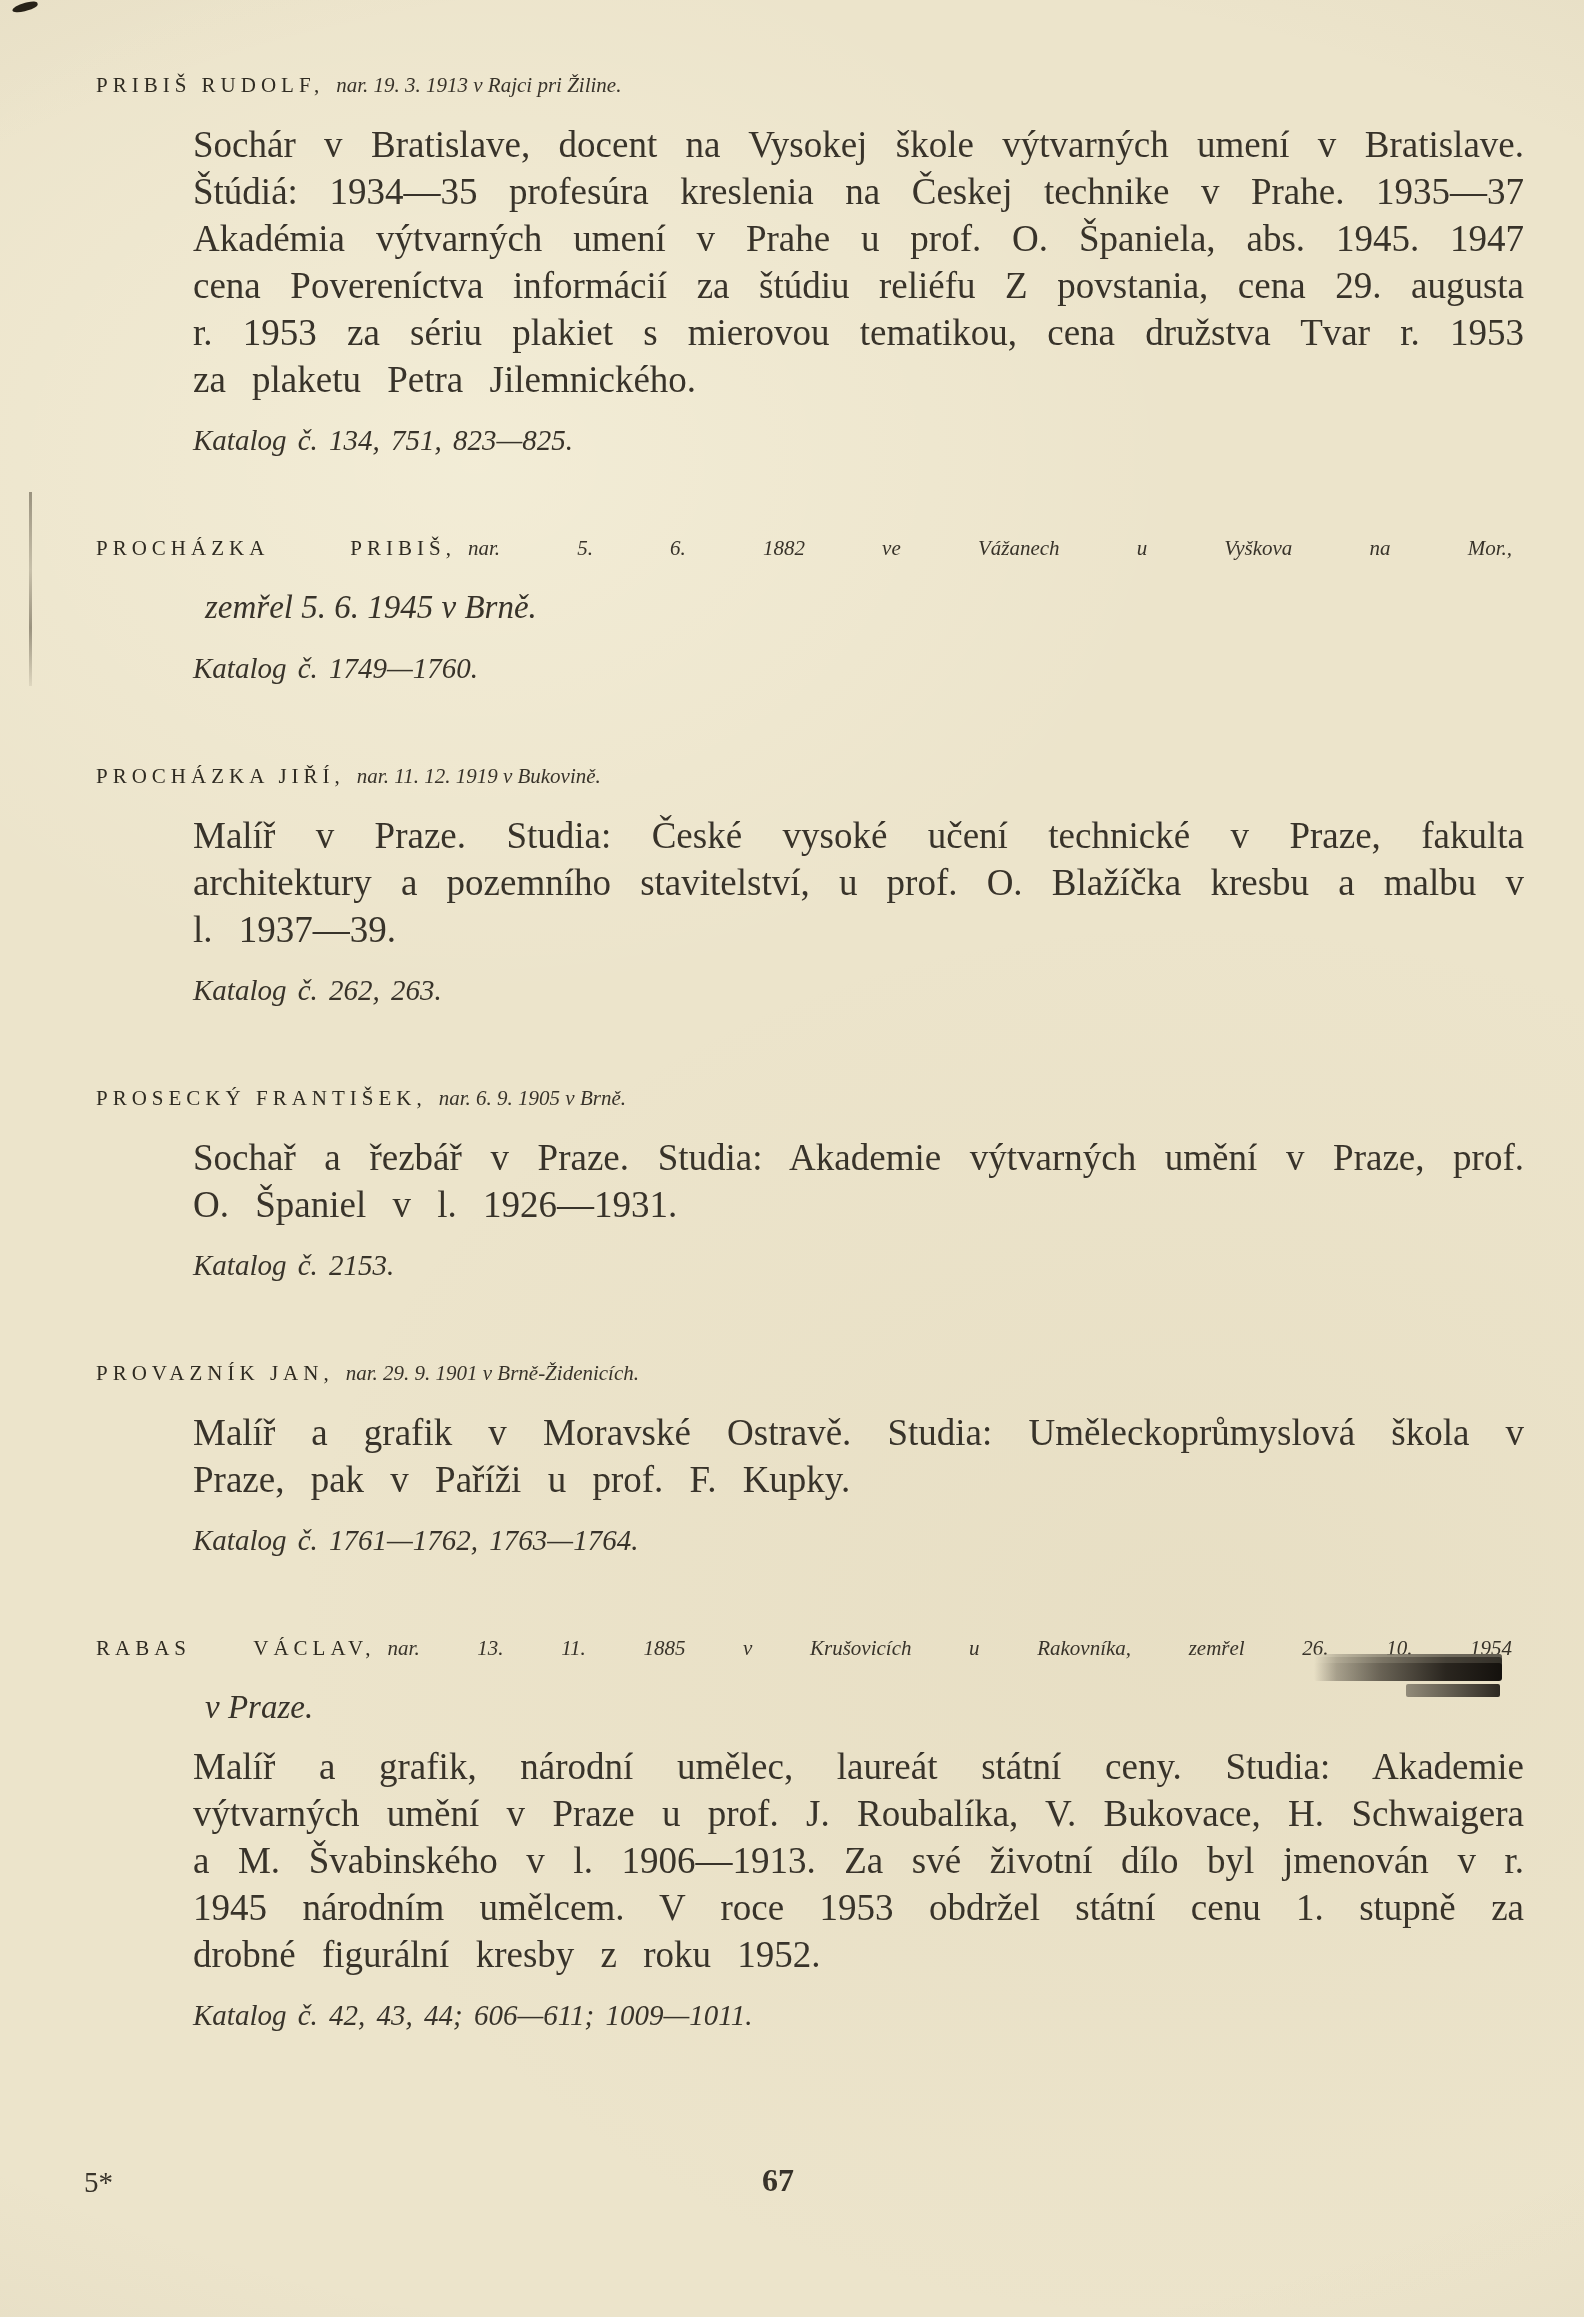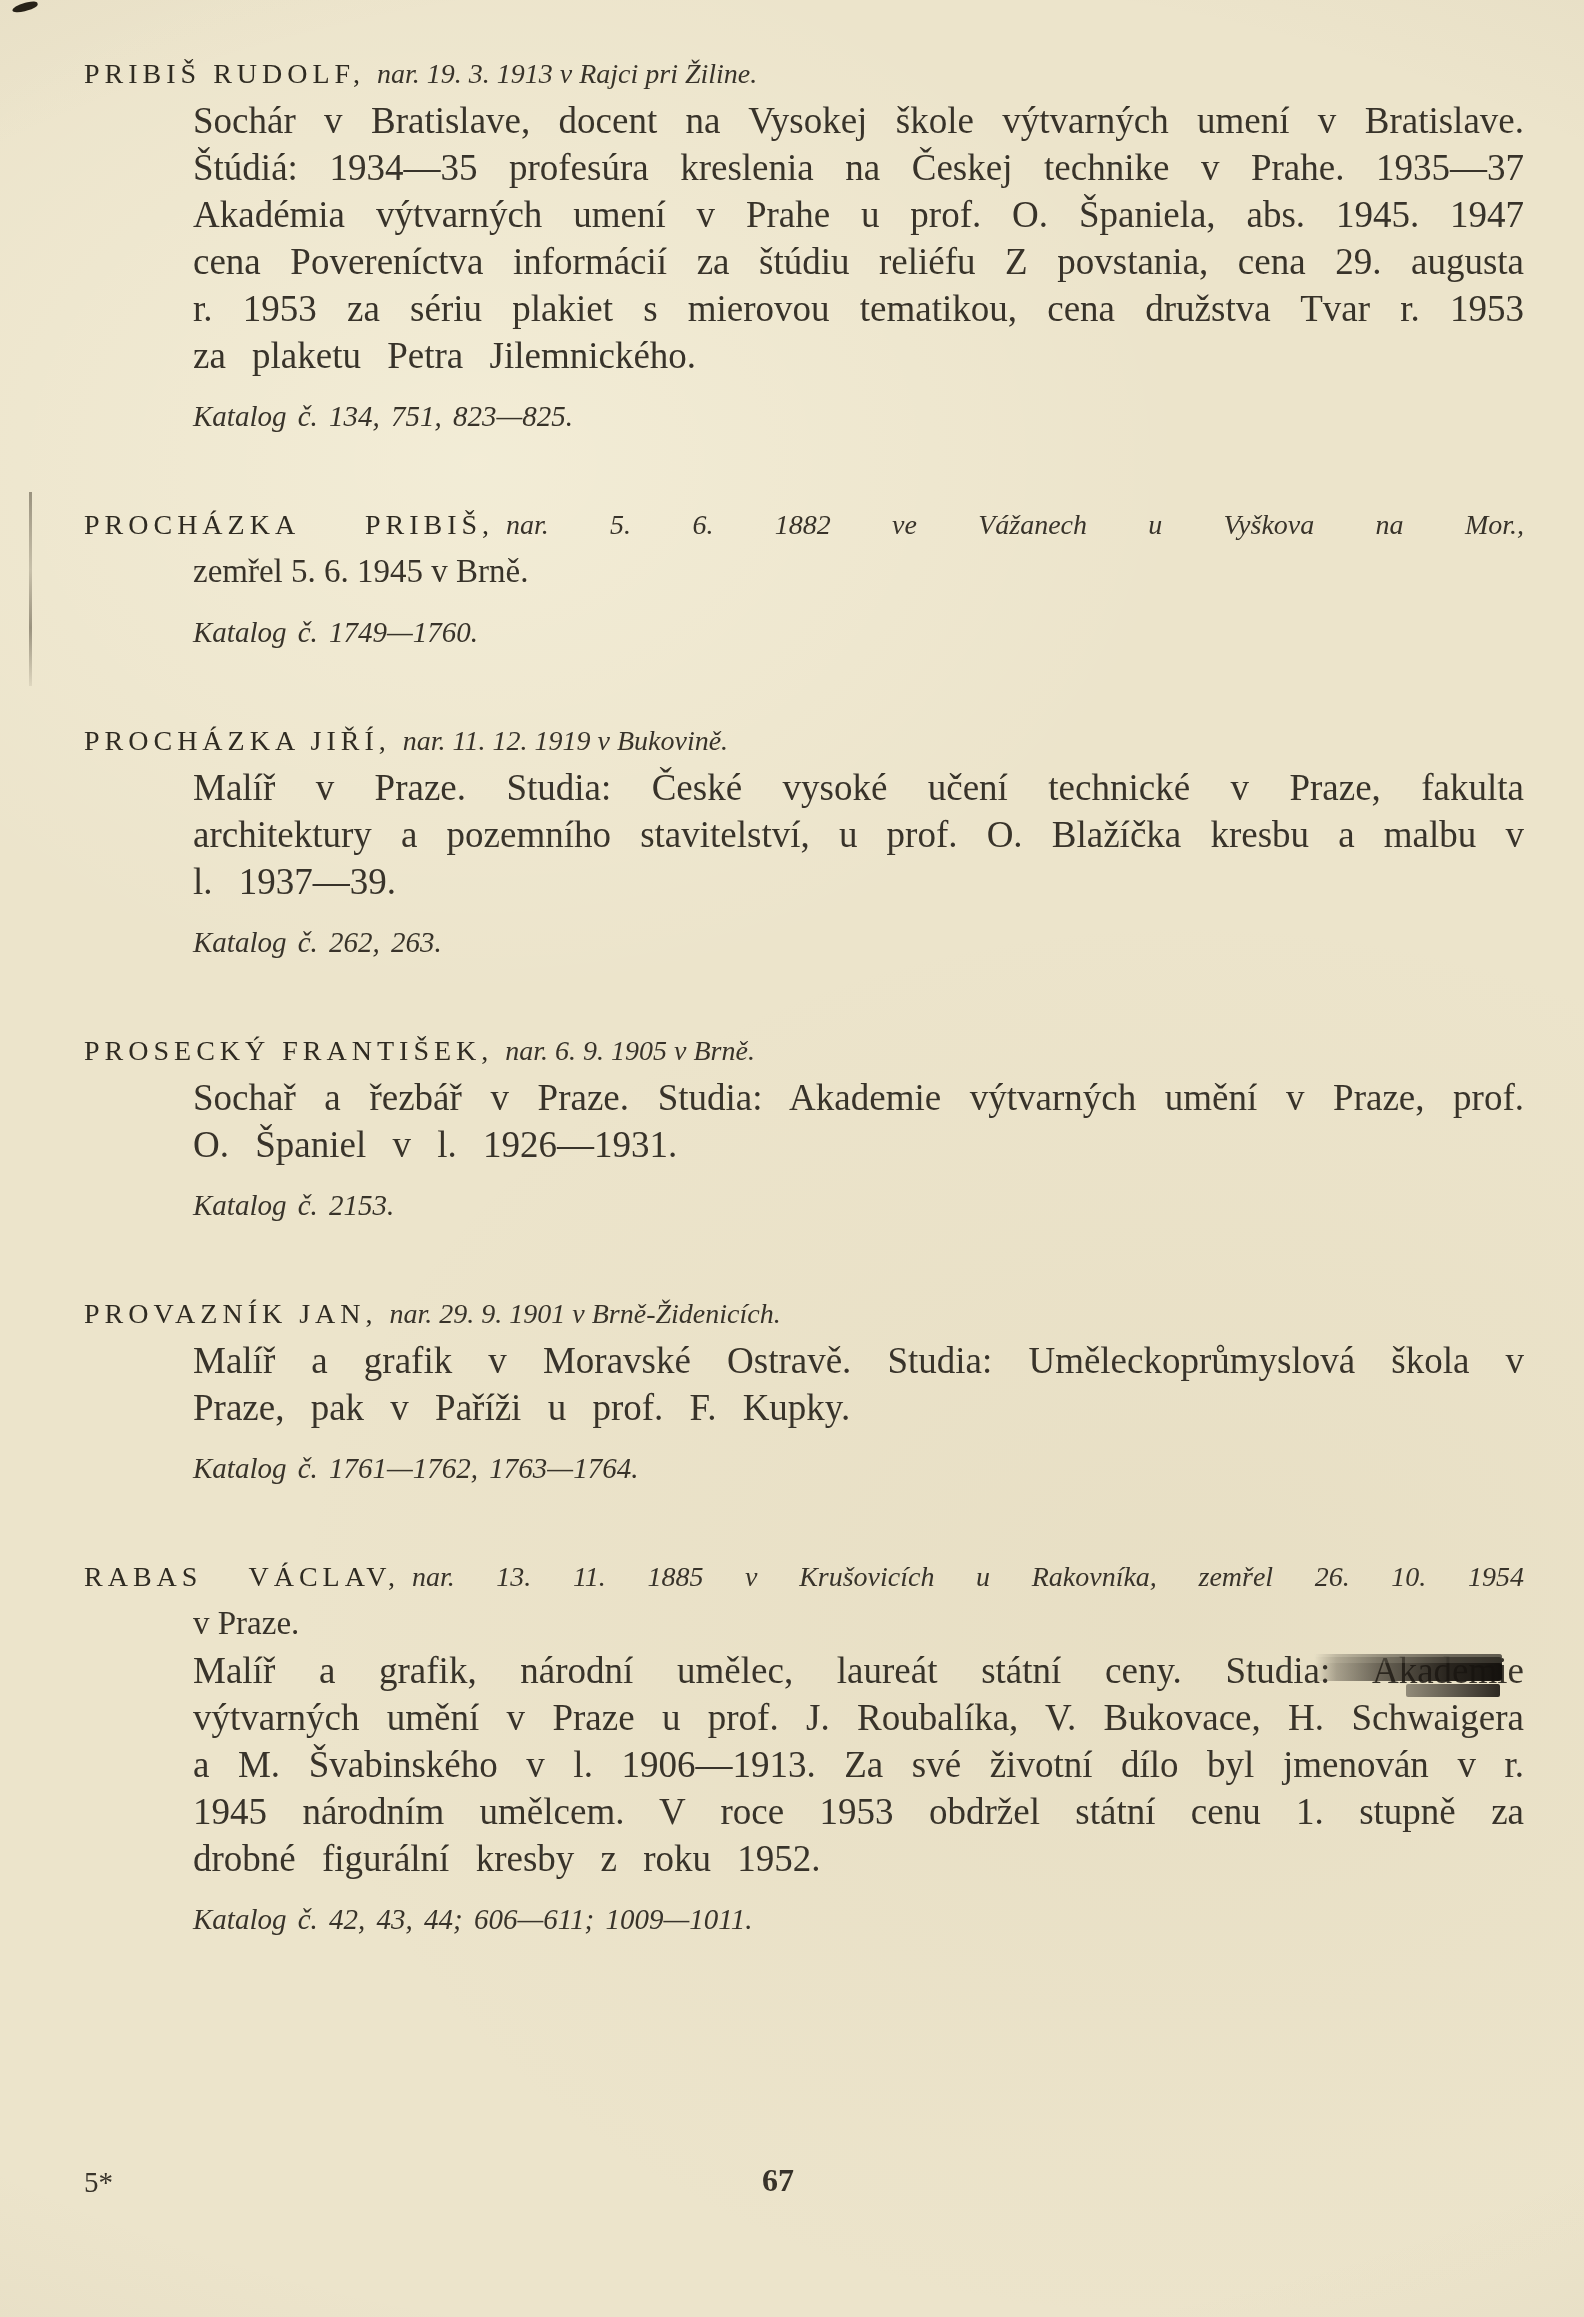--- a/index.html
+++ b/index.html
@@ -17,37 +17,38 @@
     color: #38332a;
   }
   .page {
     position: absolute;
     left: 84px;
     top: 50px;
     width: 1440px;
   }
   .entry { margin: 0 0 61px 0; padding-left: 109px; }
   .head {
-    margin: 0;
+    margin: 12px;
     text-indent: -109px;
-    font-size: 28px;
+    font-size: 21px;
     line-height: 47px;
     white-space: normal;
   }
   .head.spread { text-align: justify; text-align-last: justify; }
   .entry-name {
     letter-spacing: 5px;
     color: #2f2b22;
     margin-right: 12px;
   }
   .entry-dates { font-style: italic; }
   .dates2 {
     font-size: 33px;
+    font-style: italic;
     line-height: 47px;
-    margin: 0;
+    margin: 12px;
   }
   .dates2:empty { display: none; }
   .body-par {
     margin: 0;
     font-size: 37px;
     line-height: 47px;
     text-align: justify;
     word-spacing: 17px;
   }
   .katalog {

